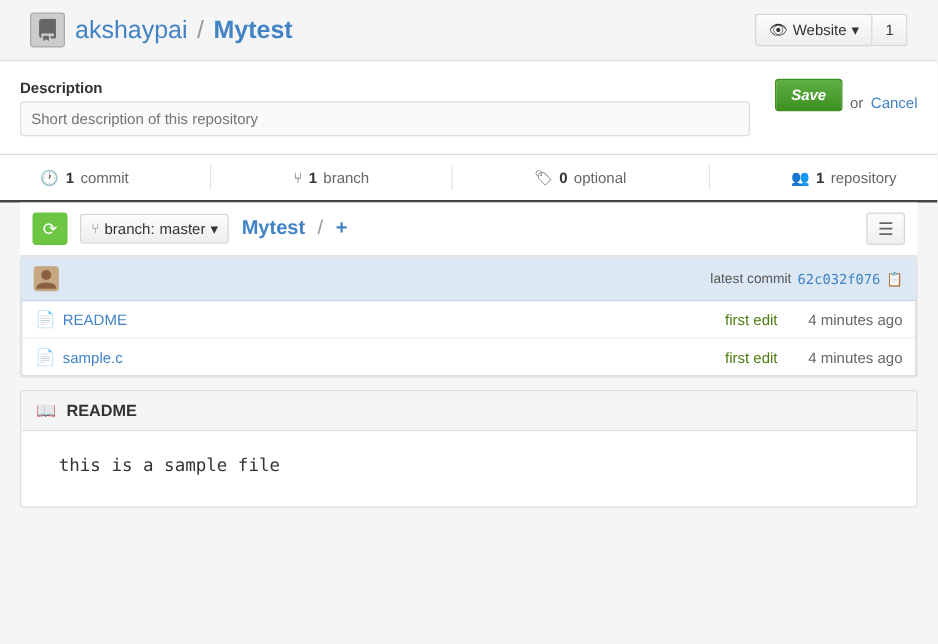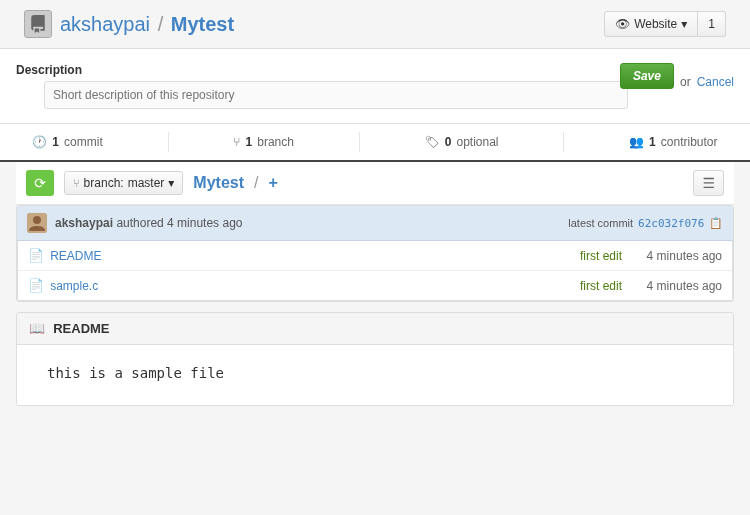--- a/index.html
+++ b/index.html
@@ -103,21 +103,20 @@
     }
     .desc-input {
       border: 1px solid #ddd;
       border-radius: 3px;
       padding: 6px 8px;
       font-size: 12px;
       color: #999;
       width: 100%;
       background: #fafafa;
       outline: none;
-      margin-left: 28px;
     }
     .desc-actions {
       display: flex;
       align-items: flex-end;
       padding-bottom: 2px;
       gap: 6px;
     }
     .save-btn {
       background: linear-gradient(#60b044, #3d9020);
       border: 1px solid #3d9020;
@@ -346,21 +345,21 @@
   <div class="stat-divider"></div>
   <a class="stat-item">
     <span class="stat-icon">🏷</span>
     <span class="stat-num">0</span>
     <span>optional</span>
   </a>
   <div class="stat-divider"></div>
   <a class="stat-item">
     <span class="stat-icon">👥</span>
     <span class="stat-num">1</span>
-    <span>contributor</span>
+    <span>repository</span>
   </a>
 </div>
 
 <div class="main-content">
 
   <div class="file-toolbar">
     <button class="refresh-btn">
       <span style="font-size:14px;">⟳</span>
     </button>
     <div class="branch-select">
@@ -380,24 +379,20 @@
   <div class="file-container">
 
     <div class="file-list-header">
       <div class="avatar-small">
         <svg viewBox="0 0 20 20" xmlns="http://www.w3.org/2000/svg">
           <rect width="20" height="20" fill="#c5a882"></rect>
           <circle cx="10" cy="7" r="4" fill="#8b6040"></circle>
           <path d="M2 18 Q2 13 10 13 Q18 13 18 18" fill="#8b6040"></path>
         </svg>
       </div>
-      <span>
-        <strong>akshaypai</strong>
-        <span>authored 4 minutes ago</span>
-      </span>
       <div class="latest-commit-area">
         <span>latest commit</span>
         <span class="commit-hash">62c032f076</span>
         <span class="copy-icon">📋</span>
       </div>
     </div>
 
     <div class="file-list">
       <div class="file-row">
         <span class="file-icon">📄</span>

